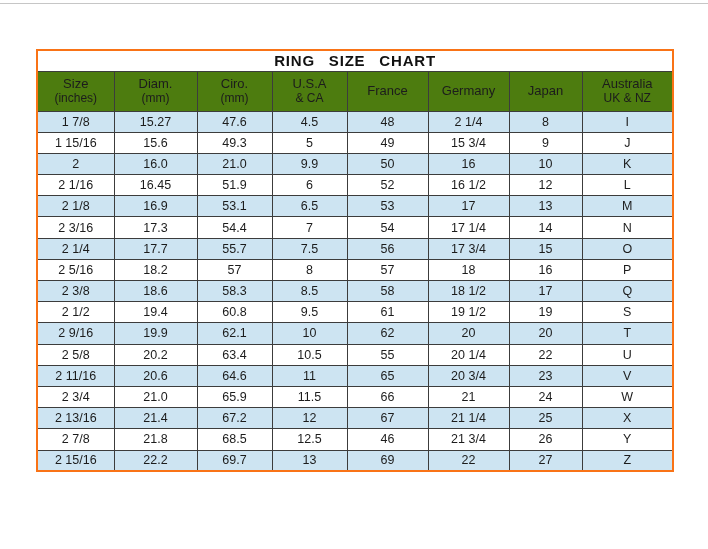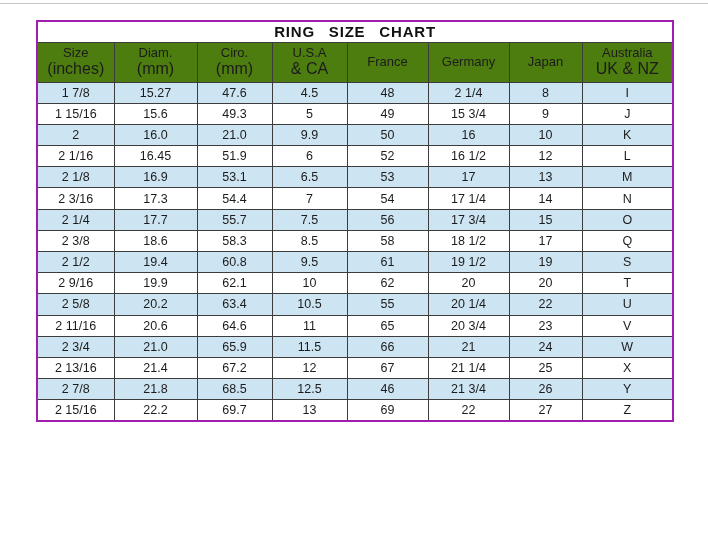--- a/index.html
+++ b/index.html
@@ -17,25 +17,25 @@
     overflow: hidden;
   }
   .top-hairline {
     position: absolute;
     top: 3px; left: 0;
     width: 708px; height: 1px;
     background: #c6c6c6;
   }
   table.ring-chart {
     position: absolute;
-    left: 36px; top: 20px;
+    left: 36px; top: 49px;
     width: 636px;
     border-collapse: collapse;
     table-layout: fixed;
-    border: 2px solid #a21caf;
+    border: 2px solid #f97316;
     padding-left: 7px;
   }
   table.ring-chart th,
   table.ring-chart td {
     border: 1.6px solid #3c3c3c;
     text-align: center;
     vertical-align: middle;
     padding: 0;
     overflow: hidden;
     white-space: nowrap;
@@ -51,21 +51,21 @@
   }
   thead th.colhead {
     height: 40px;
     font-weight: normal;
     font-size: 13px;
     line-height: 1.12;
     background: #4d7c0f;
   }
   thead th.colhead .sub {
     display: block;
-    font-size: 16px;
+    font-size: 12px;
   }
   thead th.colhead .sub:empty { display: none; }
   thead th.colhead .main { display: block; }
   tbody td {
     height: 21.2px;
     font-size: 12.5px;
     background: #ffffff;
   }
   tbody tr:nth-child(odd) td {
     background: #cde4f2;
@@ -192,20 +192,30 @@
           <td>2 1/4</td>
           <td>17.7</td>
           <td>55.7</td>
           <td>7.5</td>
           <td>56</td>
           <td>17 3/4</td>
           <td>15</td>
           <td>O</td>
         </tr>
         <tr>
+          <td>2 5/16</td>
+          <td>18.2</td>
+          <td>57</td>
+          <td>8</td>
+          <td>57</td>
+          <td>18</td>
+          <td>16</td>
+          <td>P</td>
+        </tr>
+        <tr>
           <td>2 3/8</td>
           <td>18.6</td>
           <td>58.3</td>
           <td>8.5</td>
           <td>58</td>
           <td>18 1/2</td>
           <td>17</td>
           <td>Q</td>
         </tr>
         <tr>

